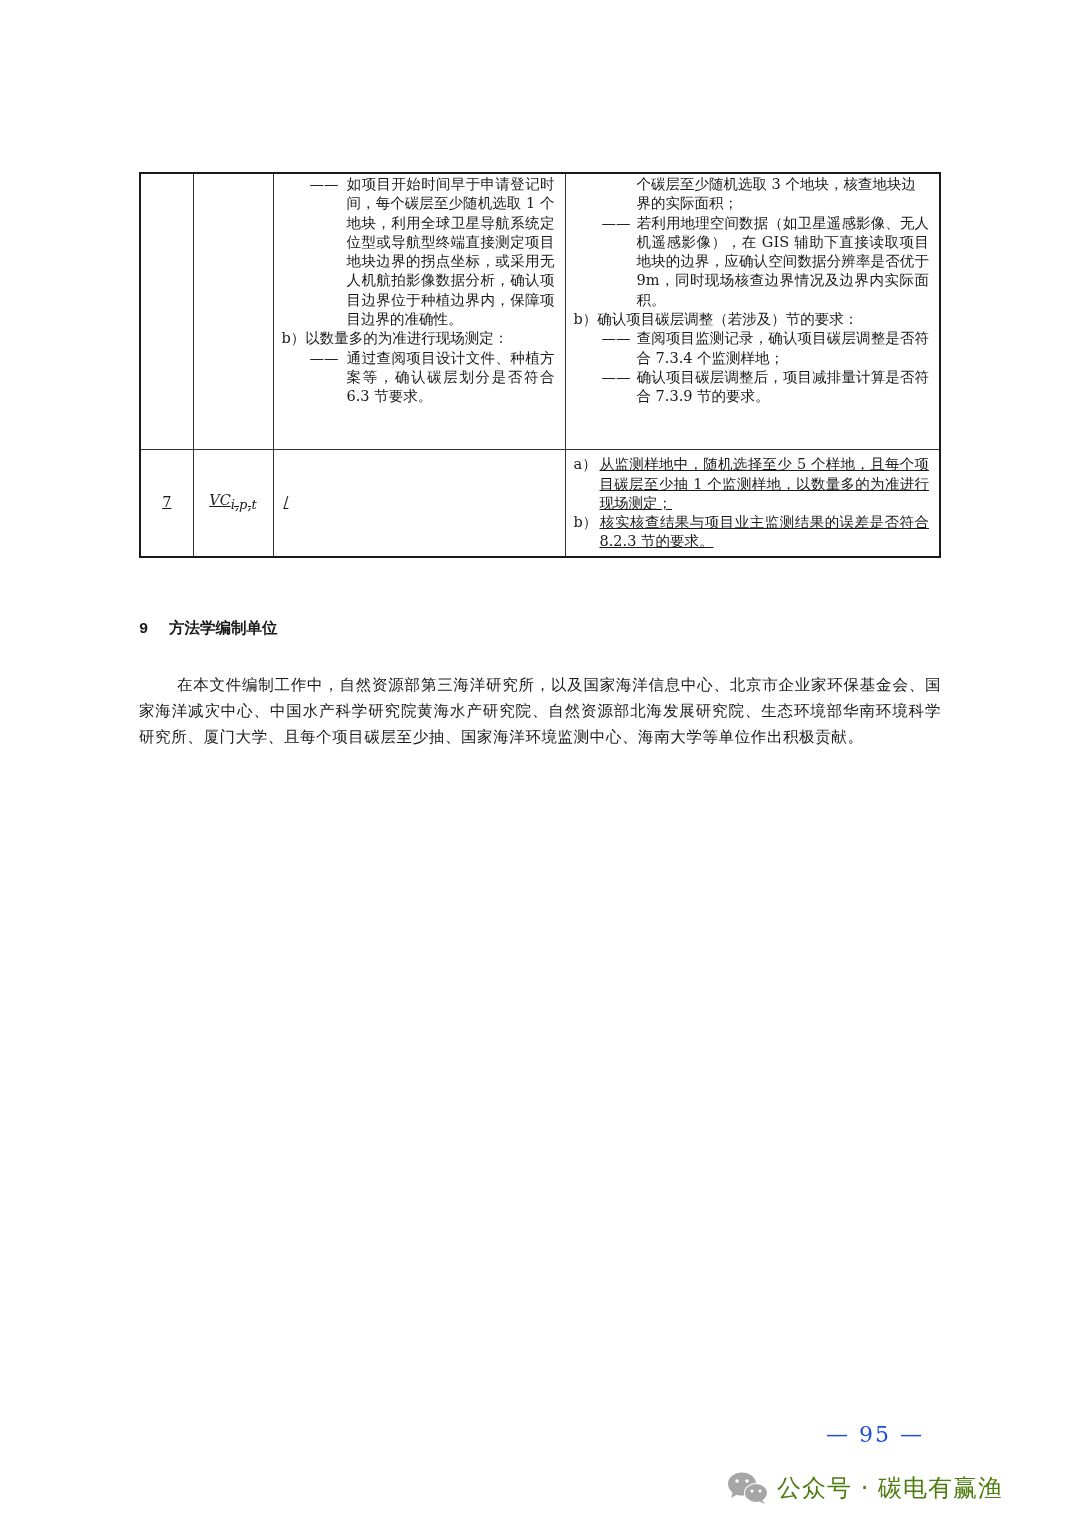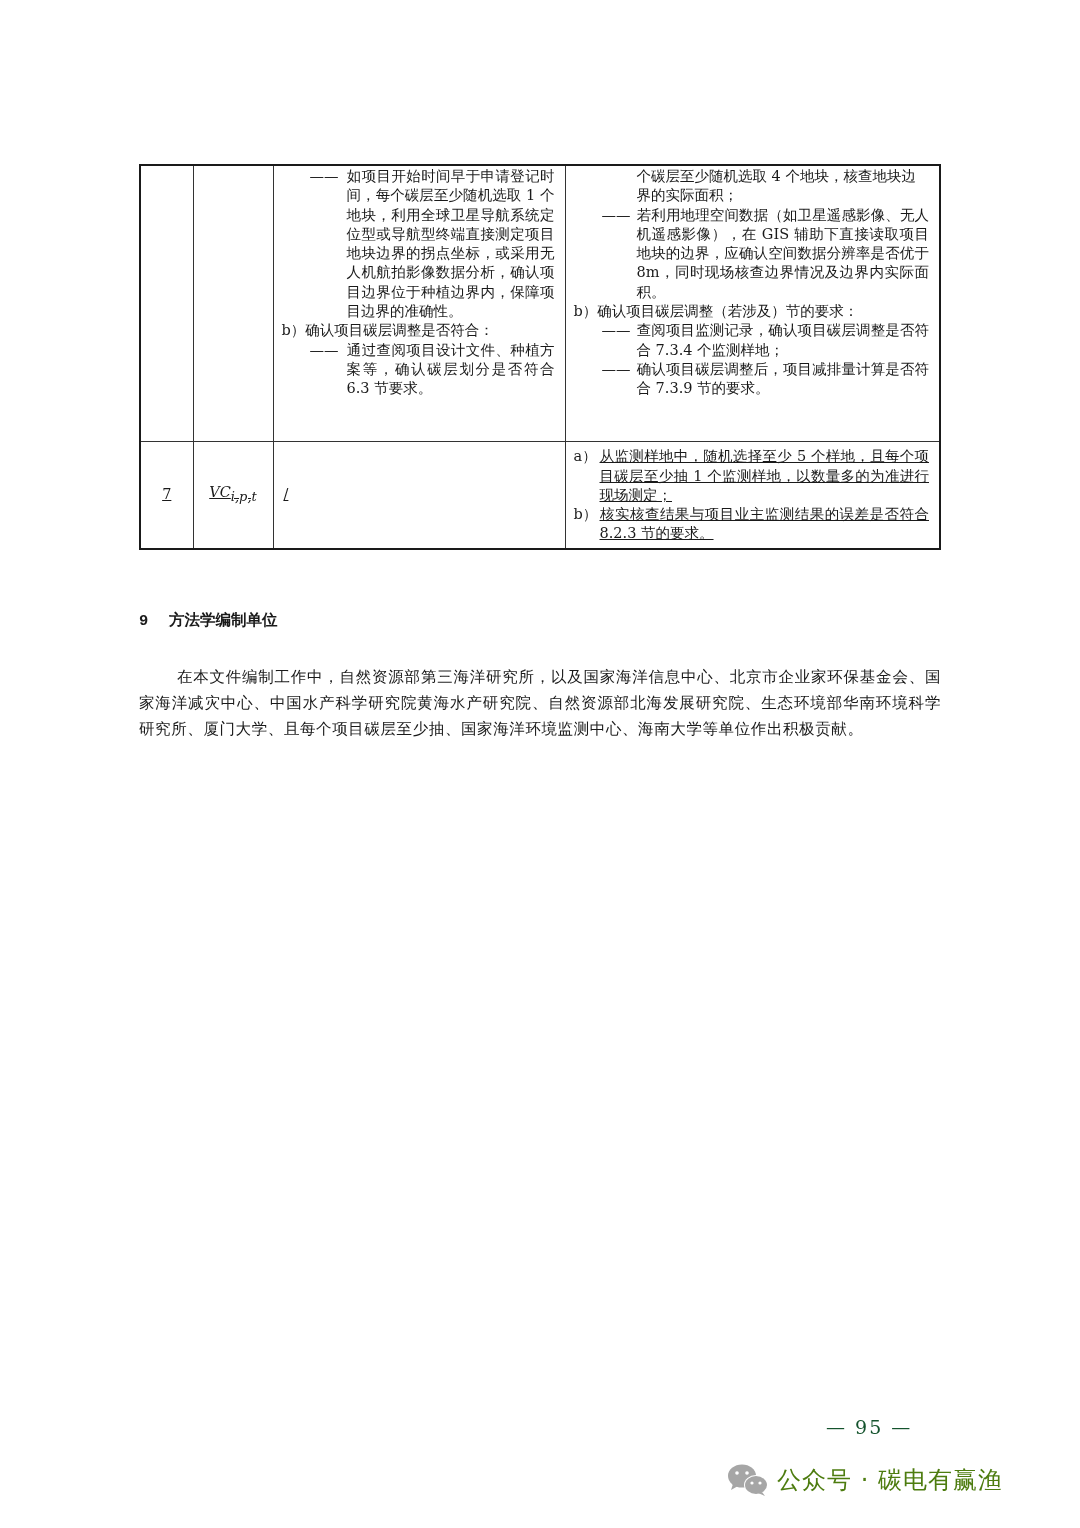--- a/index.html
+++ b/index.html
@@ -8,21 +8,21 @@
       background: #ffffff;
     }
     body {
       width: 1080px;
       height: 1528px;
       position: relative;
       overflow: hidden;
       font-family: "DejaVu Serif", "Liberation Serif", serif;
       color: #1a1a1a;
     }
-    .page { position: absolute; left: 0; top: 8px; width: 1080px; height: 1236px; }
+    .page { position: absolute; left: 0; top: 16px; width: 1080px; height: 1236px; }
 
     
     .tbl {
       position: absolute;
       left: 139px;
       top: 156px;
       width: 802px;
       border-collapse: collapse;
       table-layout: fixed;
       border-top: 2px solid #1a1a1a;
@@ -86,23 +86,23 @@
       text-align: justify;
       text-indent: 38px;
       letter-spacing: 0.6px;
     }
 
     
     .page-num {
       position: absolute;
       left: 826px;
       top: 1407px;
-      font-size: 19px;
+      font-size: 22px;
       line-height: 24px;
-      color: #14532d;
+      color: #1d4ed8;
       letter-spacing: 2px;
     }
     .watermark {
       position: absolute;
       left: 727px;
       top: 1452px;
       height: 40px;
       display: flex;
       align-items: center;
       font-family: "DejaVu Sans", "Liberation Sans", sans-serif;
@@ -124,28 +124,28 @@
         <col class="c3">
         <col class="c4">
     </colgroup>
     <tbody>
         <tr class="row1">
       <td></td>
       <td></td>
       <td>
         <div class="cellpad">
           <span class="dash-item"><span class="dash">——</span><span>如项目开始时间早于申请登记时间，每个碳层至少随机选取 1 个地块，利用全球卫星导航系统定位型或导航型终端直接测定项目地块边界的拐点坐标，或采用无人机航拍影像数据分析，确认项目边界位于种植边界内，保障项目边界的准确性。</span></span>
-          <span class="item-head"><span>b）</span><span>确认项目碳层调整是否符合：</span></span>
+          <span class="item-head"><span>b）</span><span>以数量多的为准进行现场测定：</span></span>
           <span class="dash-item"><span class="dash">——</span><span>通过查阅项目设计文件、种植方案等，确认碳层划分是否符合 6.3 节要求。</span></span>
         </div>
       </td>
       <td>
         <div class="cellpad">
-          <span class="cont-line">个碳层至少随机选取 4 个地块，核查地块边界的实际面积；</span>
-          <span class="dash-item-r"><span class="dash-r">——</span><span>若利用地理空间数据（如卫星遥感影像、无人机遥感影像），在 GIS 辅助下直接读取项目地块的边界，应确认空间数据分辨率是否优于 8m，同时现场核查边界情况及边界内实际面积。</span></span>
+          <span class="cont-line">个碳层至少随机选取 3 个地块，核查地块边界的实际面积；</span>
+          <span class="dash-item-r"><span class="dash-r">——</span><span>若利用地理空间数据（如卫星遥感影像、无人机遥感影像），在 GIS 辅助下直接读取项目地块的边界，应确认空间数据分辨率是否优于 9m，同时现场核查边界情况及边界内实际面积。</span></span>
           <span class="item-head"><span>b）</span><span>确认项目碳层调整（若涉及）节的要求：</span></span>
           <span class="dash-item-r"><span class="dash-r">——</span><span>查阅项目监测记录，确认项目碳层调整是否符合 7.3.4 个监测样地；</span></span>
           <span class="dash-item-r"><span class="dash-r">——</span><span>确认项目碳层调整后，项目减排量计算是否符合 7.3.9 节的要求。</span></span>
         </div>
       </td>
     </tr>
     <tr class="row2">
       <td class="num-cell">7</td>
       <td class="sym-cell"><span>VC</span><sub>i,p,t</sub></td>
       <td class="slash-cell">/</td>

